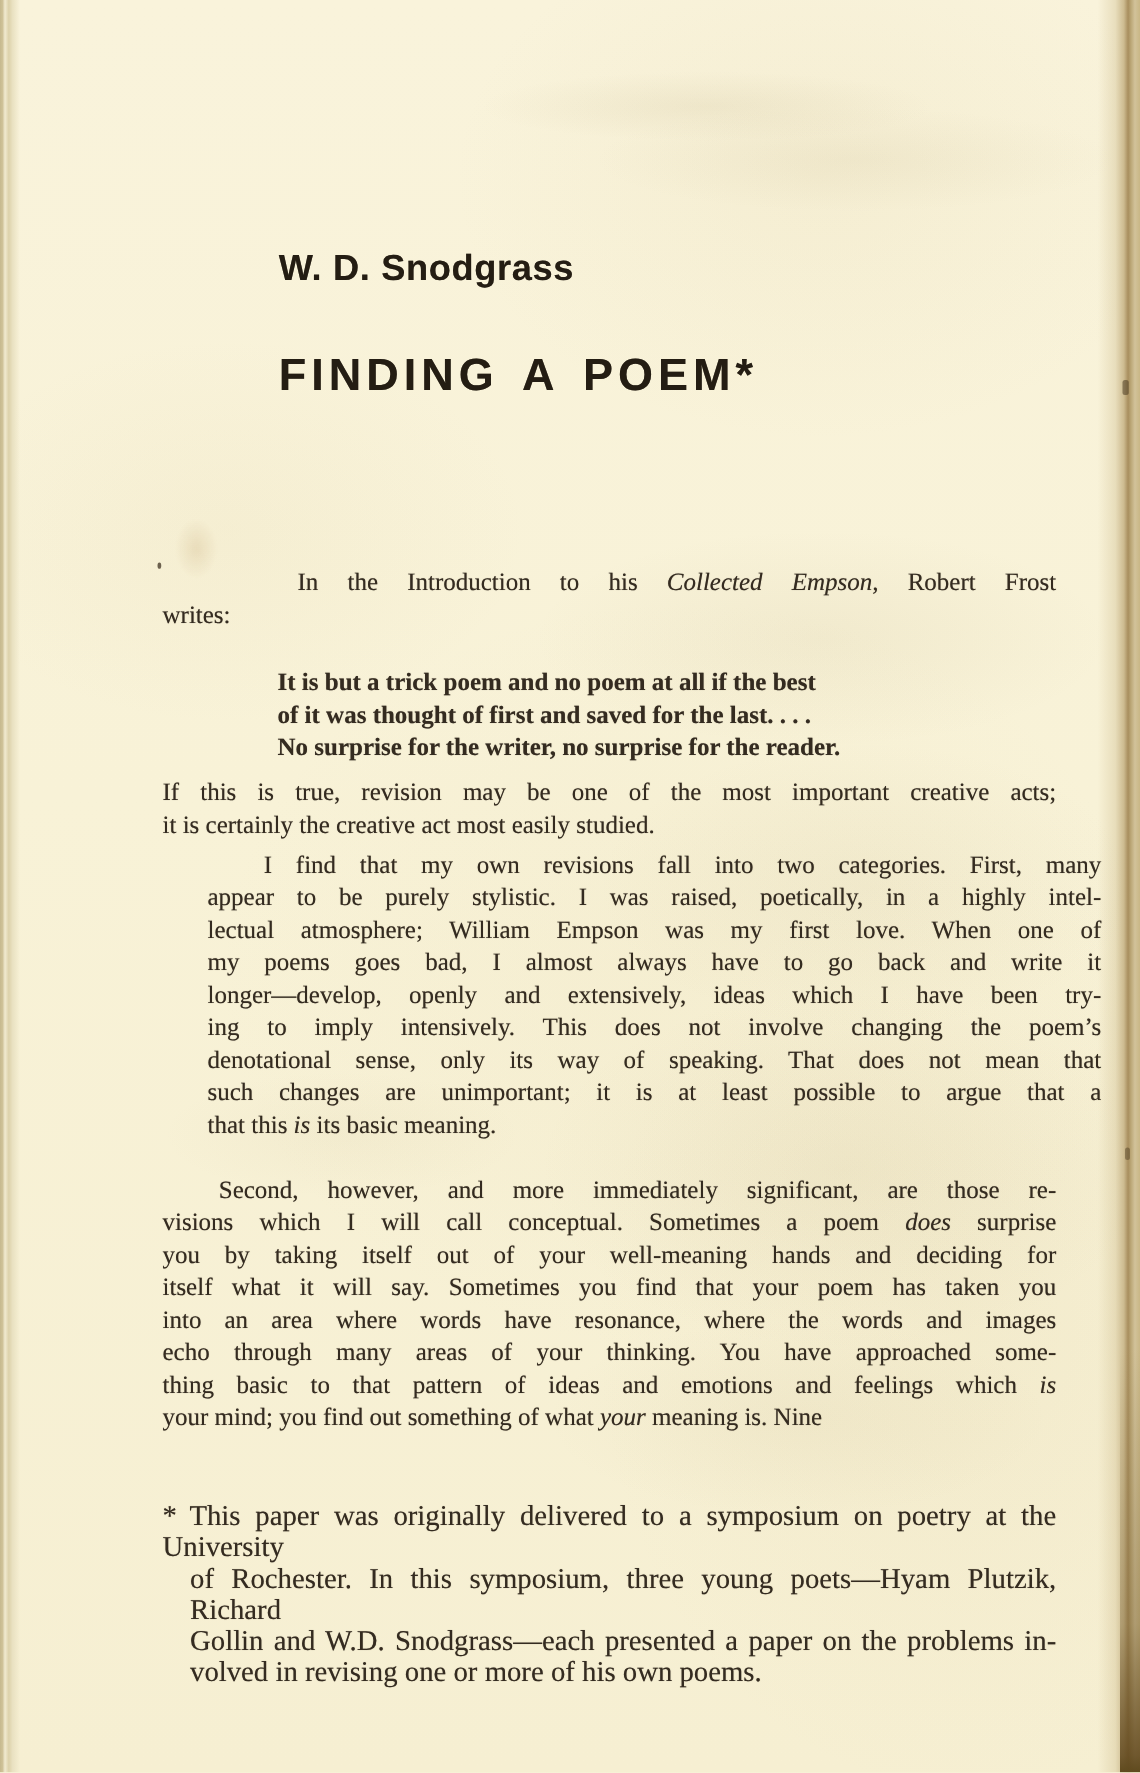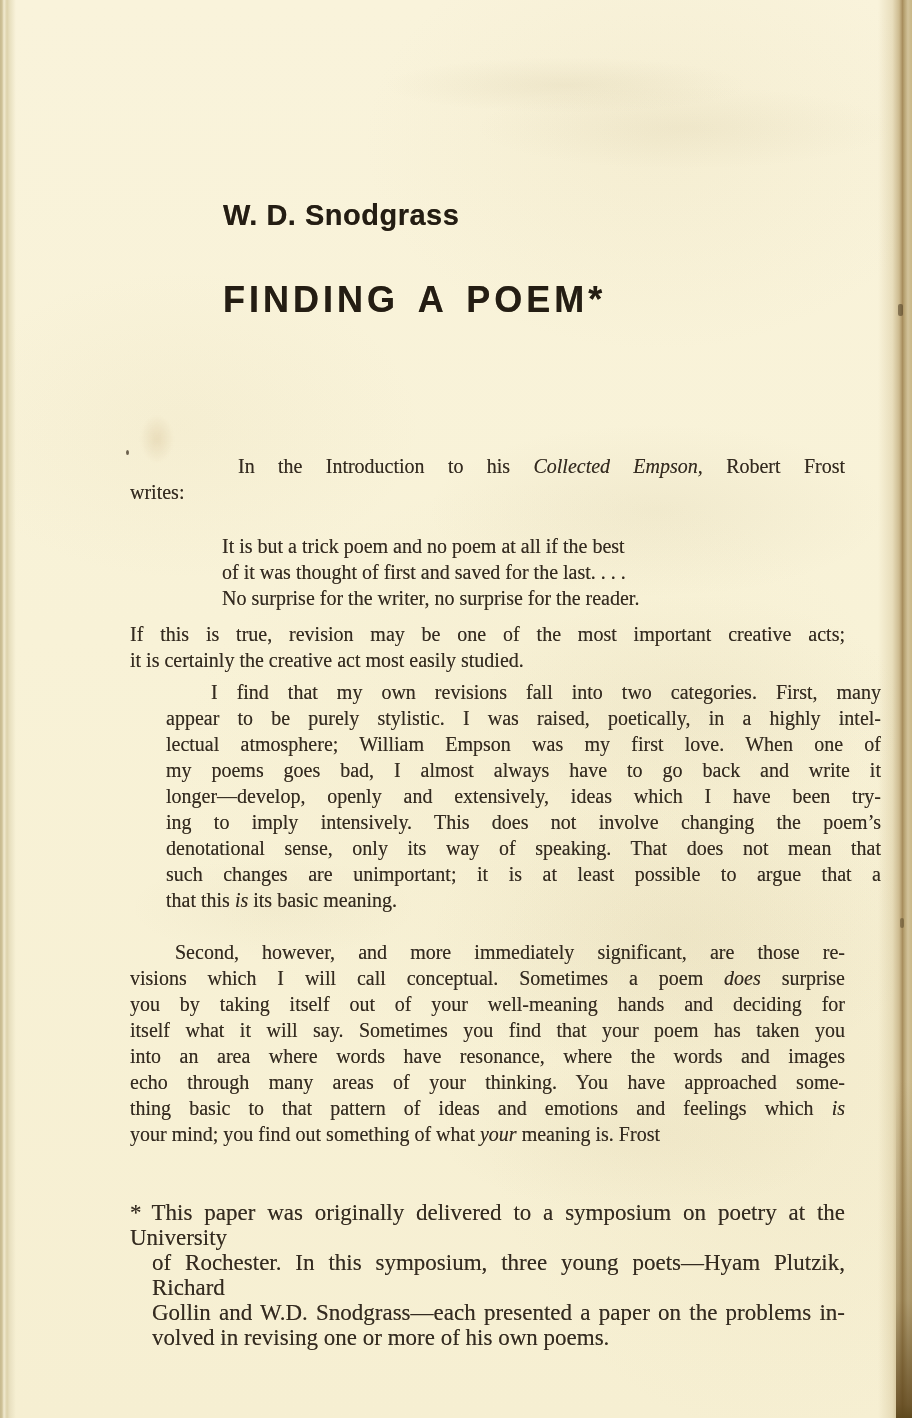--- a/index.html
+++ b/index.html
@@ -59,21 +59,21 @@
   .title{top:279px;font-size:36px;letter-spacing:4px;word-spacing:6px;}
 
   .textblock{position:absolute;left:0;width:715px;font-size:20px;}
   .line{line-height:26px;text-align:justify;text-align-last:justify;}
   .line.last{text-align-last:left;}
 
   .intro{top:453px;}
   .intro .line.first{text-indent:108px;}
 
   .quote{top:533px;left:92px;width:580px;}
-  .quote .line{text-align:left;text-align-last:left;}
+  .quote .line{text-align:left;text-align-last:left;font-weight:bold;}
 
   .para-a{top:621px;}
   .para-b{top:679px;margin-left:36px;}
   .para-c{top:939px;}
   .para-b .line.first,.para-c .line.first{text-indent:45px;}
 
   .footnote{top:1200px;font-size:23px;}
   .footnote .line{line-height:25px;padding-left:22px;}
   .footnote .line.first{padding-left:0;}
 
@@ -130,21 +130,21 @@
       </div>
 
     <div class="textblock para-c">
         <div class="line first"><span>Second, however, and more immediately significant, are those re-</span></div>
         <div class="line"><span>visions which I will call conceptual. Sometimes a poem </span><span class="it">does</span><span> surprise</span></div>
         <div class="line"><span>you by taking itself out of your well-meaning hands and deciding for</span></div>
         <div class="line"><span>itself what it will say. Sometimes you find that your poem has taken you</span></div>
         <div class="line"><span>into an area where words have resonance, where the words and images</span></div>
         <div class="line"><span>echo through many areas of your thinking. You have approached some-</span></div>
         <div class="line"><span>thing basic to that pattern of ideas and emotions and feelings which </span><span class="it">is</span></div>
-        <div class="line last"><span>your mind; you find out something of what </span><span class="it">your</span><span> meaning is. Frost</span></div>
+        <div class="line last"><span>your mind; you find out something of what </span><span class="it">your</span><span> meaning is. Nine</span></div>
       </div>
 
     <div class="textblock footnote">
         <div class="line first"><span class="marker">*</span><span>This paper was originally delivered to a symposium on poetry at the University</span></div>
         <div class="line"><span>of Rochester. In this symposium, three young poets—Hyam Plutzik, Richard</span></div>
         <div class="line"><span>Gollin and W.D. Snodgrass—each presented a paper on the problems in-</span></div>
         <div class="line last"><span>volved in revising one or more of his own poems.</span></div>
       </div>
 
   </div>

